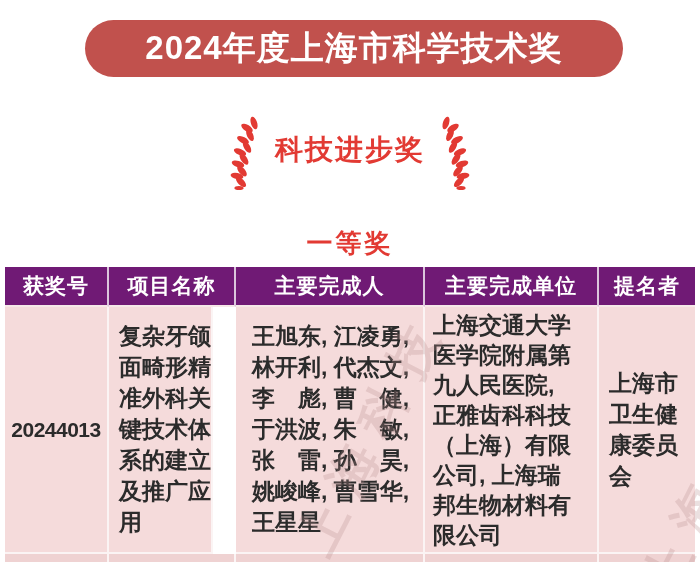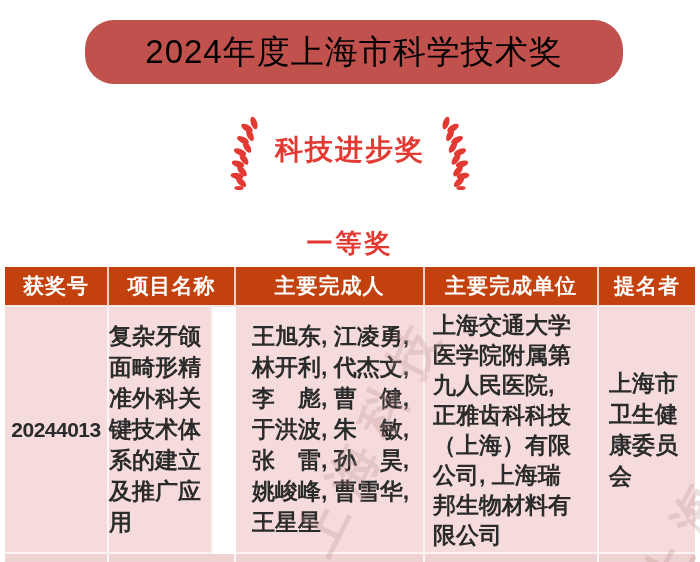--- a/index.html
+++ b/index.html
@@ -5,23 +5,23 @@
   html,body{margin:0;padding:0;}
   body{
     width:700px;height:562px;
     font-family:"Liberation Sans","DejaVu Sans",sans-serif;
     background:#ffffff;
   }
   .page{position:relative;width:700px;height:562px;overflow:hidden;background:#ffffff;}
 
   
   .banner{
-    position:absolute;top:20px;left:85px;width:538px;height:64px;
+    position:absolute;top:20px;left:85px;width:538px;height:57px;
     background:#c1514d;border-radius:29px;
-    color:#000000;font-size:33px;font-weight:normal;letter-spacing:1px;
+    color:#ffffff;font-size:33px;font-weight:bold;letter-spacing:1px;
     display:flex;align-items:center;justify-content:center;
   }
 
   
   .badge-row{
     position:absolute;top:114px;left:0;width:700px;height:78px;
     display:flex;align-items:center;justify-content:center;gap:13px;
   }
   .badge-text{
     color:#e23a33;font-size:28px;font-weight:bold;letter-spacing:2px;
@@ -36,36 +36,36 @@
   }
 
   
   .award-table{
     position:absolute;top:267px;left:5px;width:690px;height:295px;
     display:grid;
     grid-template-columns:104px 127px 189px 174px 96px;
     grid-template-rows:40px 247px 8px;
   }
   .th{
-    background:#c2410c;color:#ffffff;font-weight:bold;font-size:21px;
+    background:#701a75;color:#ffffff;font-weight:bold;font-size:21px;
     display:flex;align-items:center;justify-content:center;letter-spacing:1px;
     border-right:2px solid rgba(255,255,255,0.75);
     border-bottom:2px solid #f6e8e8;
     box-sizing:border-box;
   }
   .th.last,.td.last,.strip.last{border-right:none;}
   .td{
     background:#f5dbdb;color:#2b2b2b;font-size:23px;font-weight:600;
     border-right:2px solid #fbf4f4;border-bottom:2px solid #fbf4f4;
     box-sizing:border-box;
     display:flex;align-items:center;
     white-space:pre-line;
   }
   .td.c1{justify-content:center;font-size:21px;letter-spacing:-0.5px;padding:0 2px;}
-  .td.c2{line-height:31px;width:104px;}
+  .td.c2{line-height:31px;padding-left:10px;width:104px;}
   .td.c2 .inner{width:100px;}
   .td.c3{line-height:31px;padding-left:16px;}
   .td.c4{line-height:30px;padding-left:8px;}
   .td.c5{line-height:31px;padding-left:10px;}
   .strip{
     background:#efd2d2;border-right:2px solid #fbf4f4;box-sizing:border-box;
   }
 
   
   .watermark{

